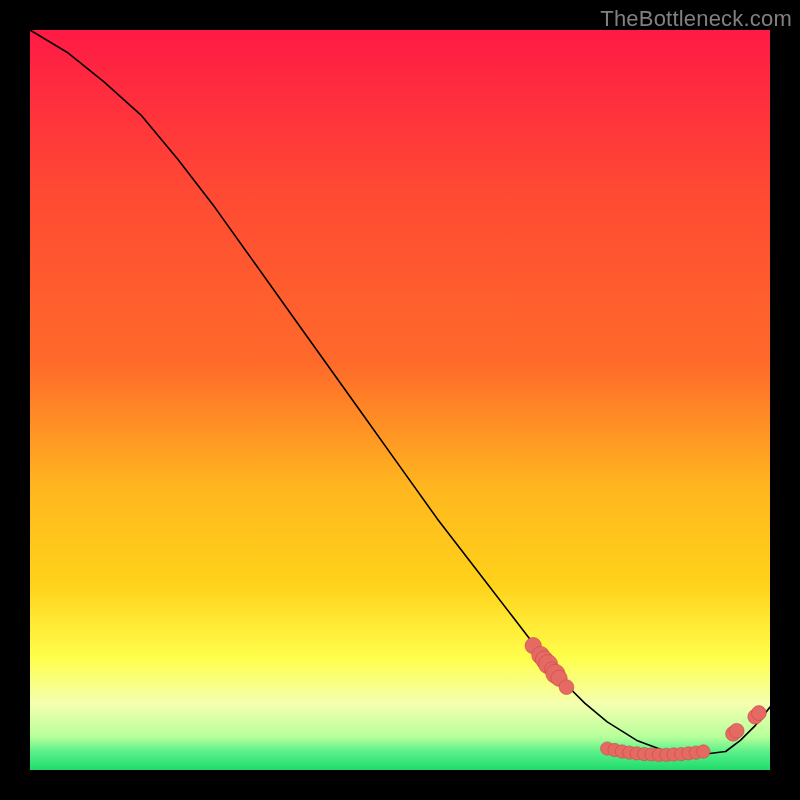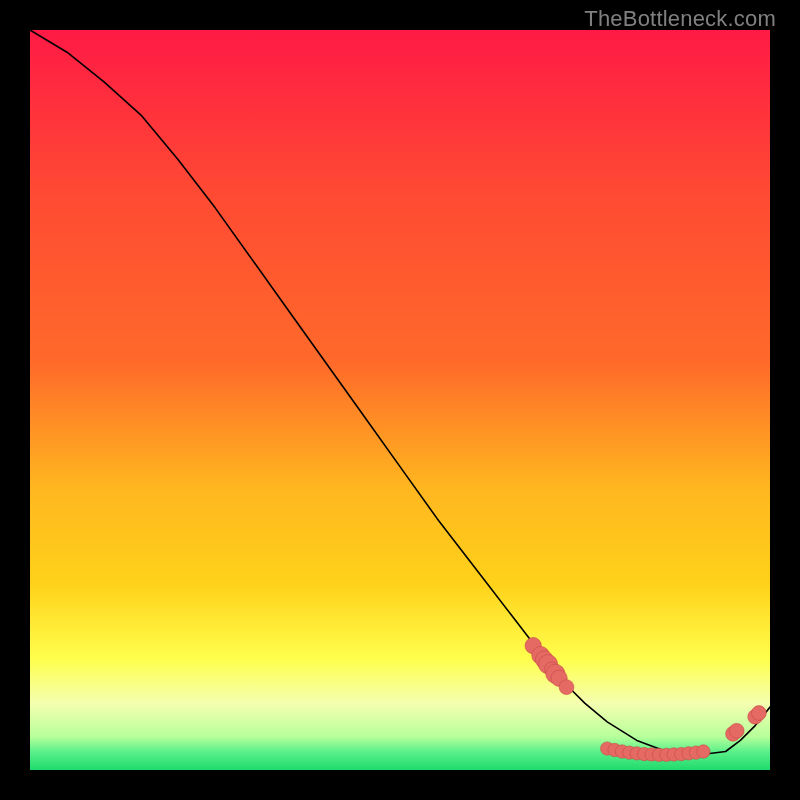--- a/index.html
+++ b/index.html
@@ -13,21 +13,21 @@
   }
   .stage {
     position: relative;
     width: 800px;
     height: 800px;
     background: #000;
   }
   .watermark {
     position: absolute;
     top: 6px;
-    right: 24px;
+    right: 8px;
     color: #808080;
     font-size: 22px;
     font-weight: 500;
     letter-spacing: 0.2px;
     user-select: none;
     z-index: 5;
   }
   .plot {
     position: absolute;
     left: 30px;

